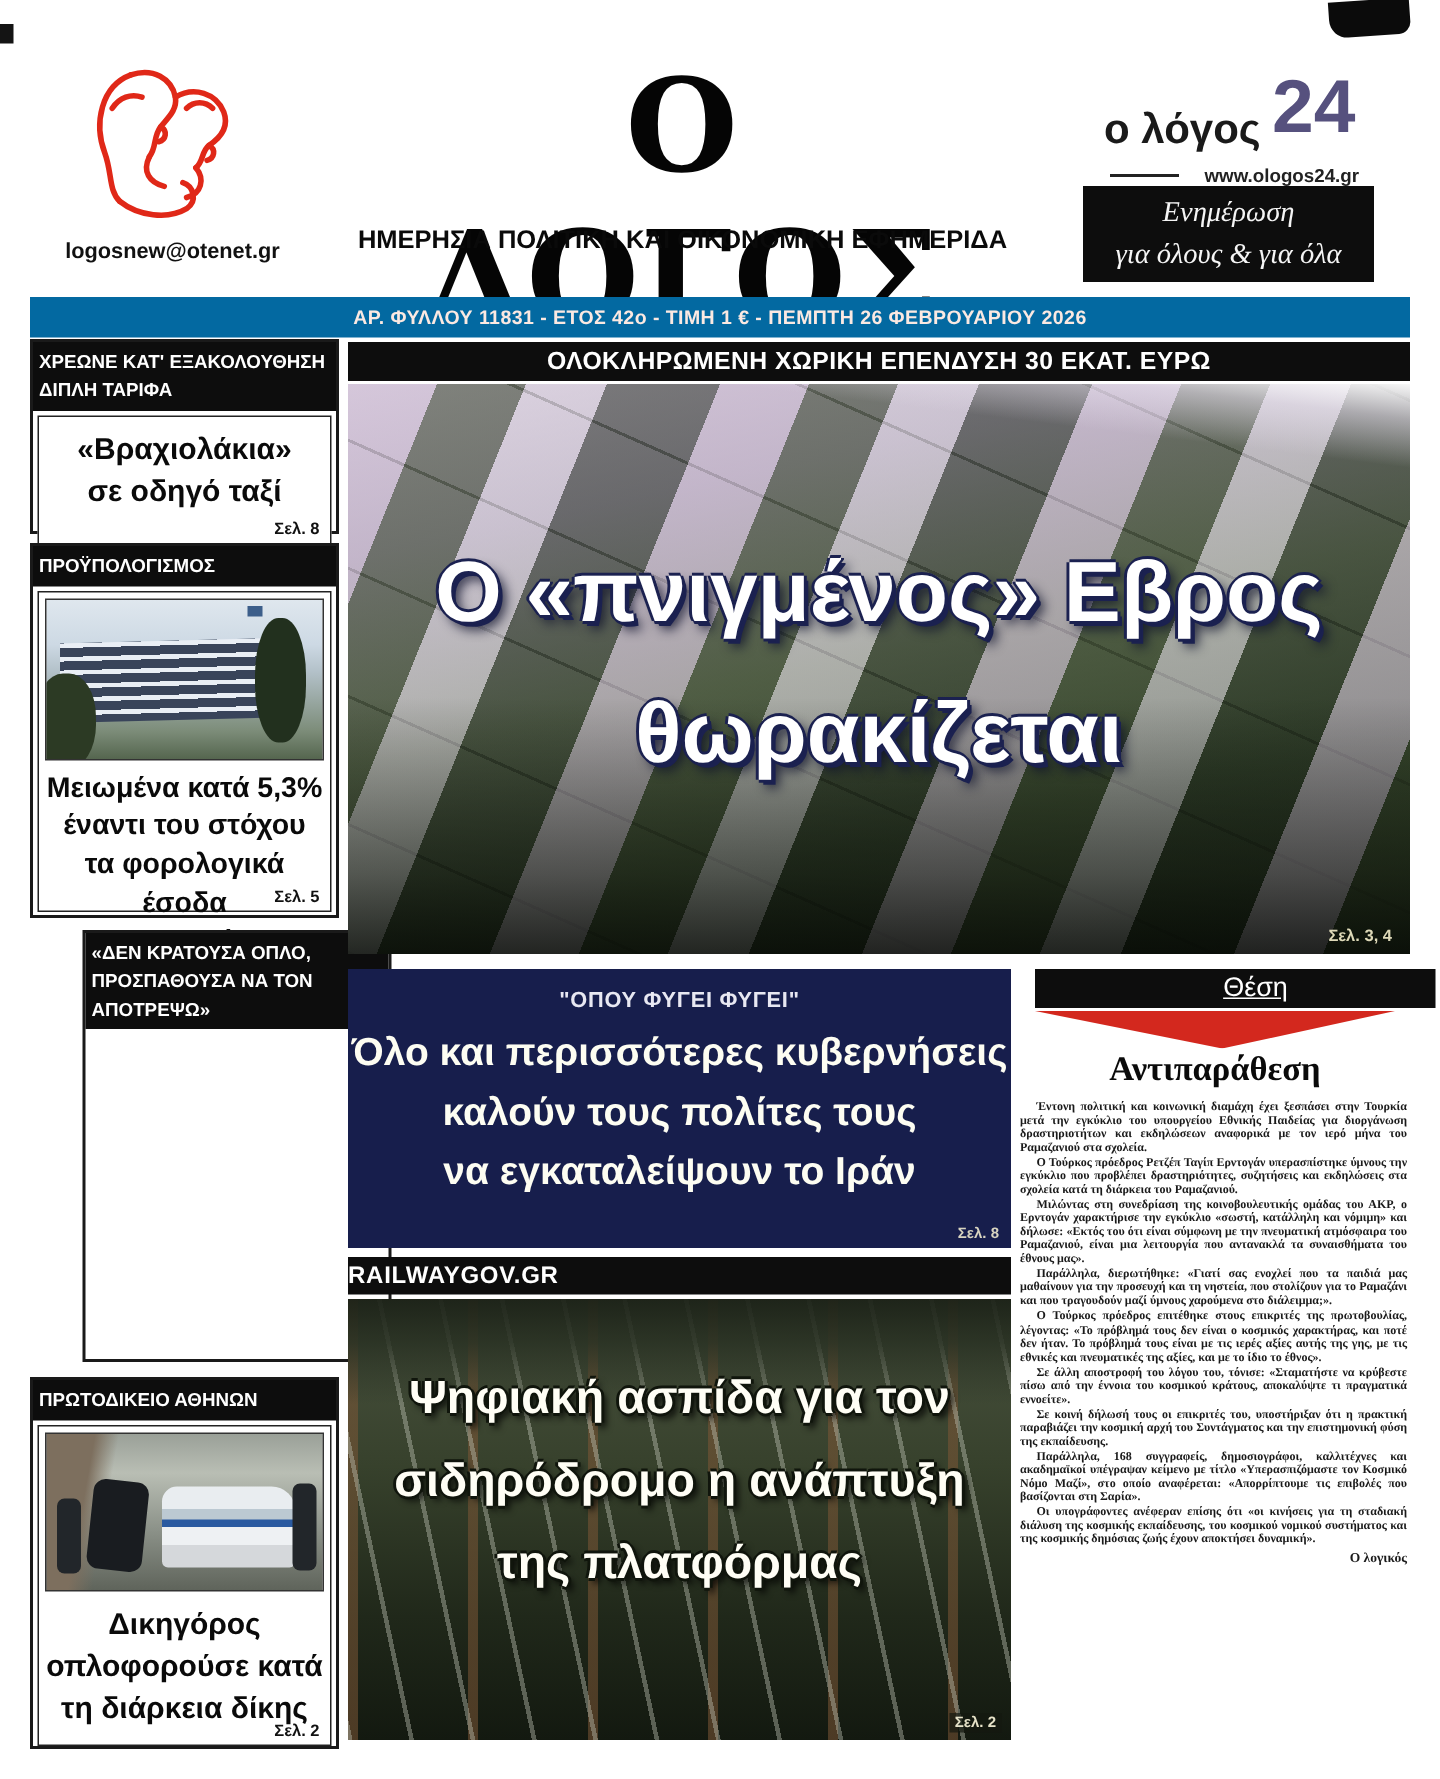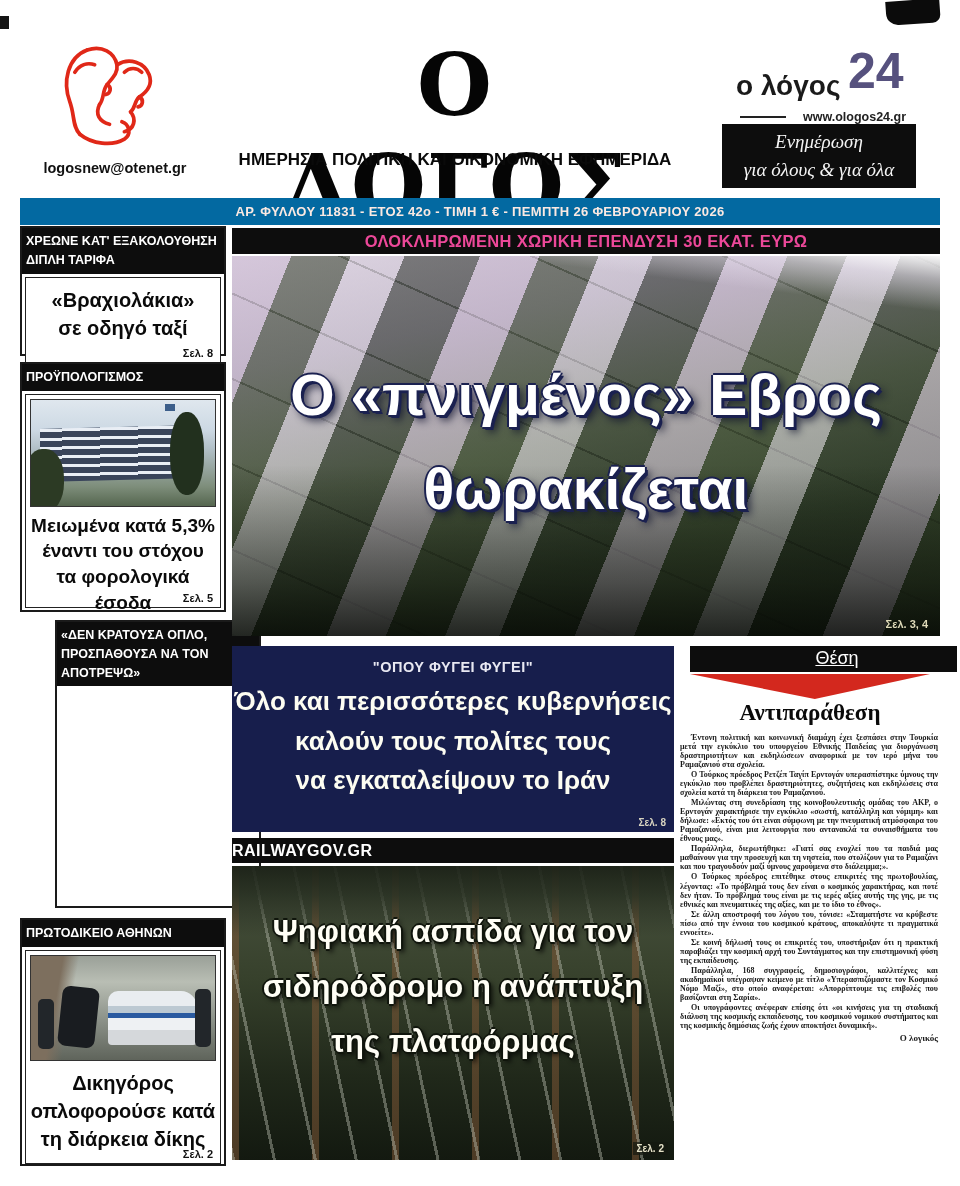--- a/index.html
+++ b/index.html
@@ -79,21 +79,21 @@
       linear-gradient(180deg,#9aa098 0%,#b9beb4 25%,#8b9188 62%,#5f645b 100%);}
   .ph-court .pcar{position:absolute;right:10%;top:34%;width:48%;height:52%;border-radius:10px 16px 4px 4px;
       background:linear-gradient(180deg,#e9edf0 0 28%,#bcc9d2 28% 44%,#eef1f3 44% 72%,#d5d8db 72% 100%);}
   .ph-court .stripe{position:absolute;right:10%;top:55%;width:48%;height:5px;background:#2a5aa0;}
   .ph-court .bike{position:absolute;left:16%;top:30%;width:20%;height:58%;background:#191c20;border-radius:8px;transform:rotate(6deg);}
   .ph-court .fig1,.ph-court .fig2{position:absolute;width:16px;height:50px;background:#22262a;border-radius:5px;}
   .ph-court .fig1{left:4%;bottom:10%;}
   .ph-court .fig2{right:2%;bottom:12%;height:58px;}
 
   
-  .banner{left:232px;top:228px;width:708px;height:26px;background:#0d0d0d;color:#ec4899;text-align:center;
+  .banner{left:232px;top:228px;width:708px;height:26px;background:#0d0d0d;color:#ffffff;text-align:center;
           line-height:26px;font-weight:bold;font-size:16.5px;letter-spacing:.3px;}
   .flood{left:232px;top:256px;width:708px;height:380px;overflow:hidden;background:
       linear-gradient(180deg,rgba(0,0,0,0) 55%,rgba(8,12,6,.5) 86%,rgba(4,7,3,.78) 100%),
       linear-gradient(187deg,rgba(255,255,255,.95) 0%,rgba(236,230,242,.55) 5%,rgba(255,255,255,0) 12%),
       repeating-linear-gradient(112deg,rgba(218,202,224,.55) 0 55px,rgba(52,68,40,.5) 55px 110px,rgba(236,229,240,.5) 110px 160px,rgba(30,42,26,.45) 160px 230px),
       repeating-linear-gradient(24deg,rgba(14,17,11,.4) 0 2px,rgba(0,0,0,0) 2px 78px),
       linear-gradient(168deg,#cfc3d4 0%,#a79daf 22%,#6c7761 48%,#3b4a33 72%,#222d1d 92%,#171f14 100%);}
   .lead-hl{position:absolute;left:0;top:92px;width:100%;text-align:center;color:#fff;font-weight:bold;
       font-size:57px;line-height:1.65;white-space:pre-line;
       text-shadow:2px 0 0 #1b2150,-2px 0 0 #1b2150,0 2px 0 #1b2150,0 -2px 0 #1b2150,

